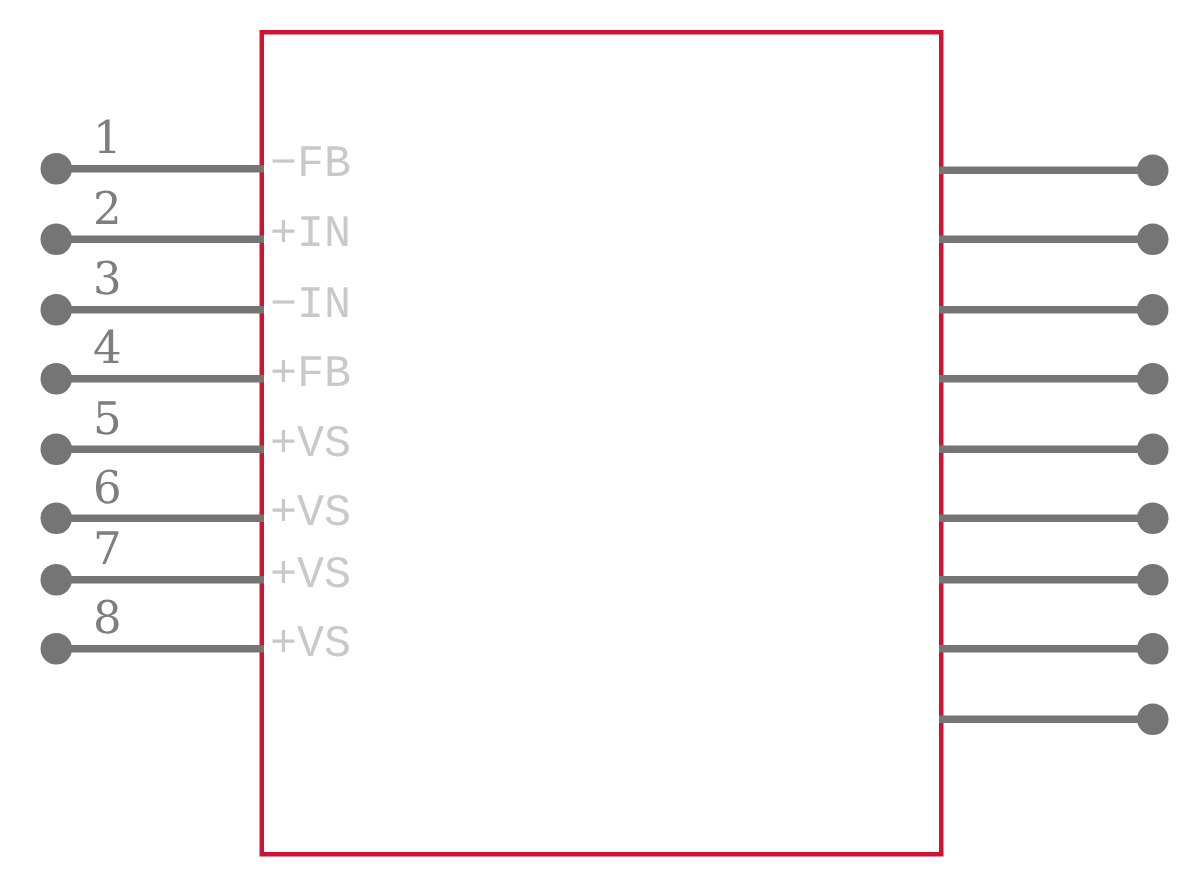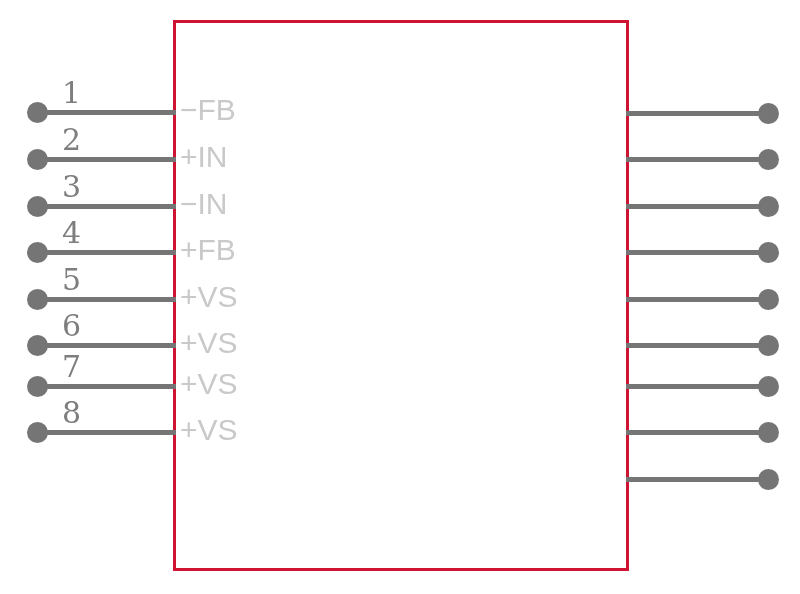--- a/index.html
+++ b/index.html
@@ -52,21 +52,21 @@
     line-height: 1;
     font-family: "DejaVu Serif", serif;
     bottom: 4px;
     white-space: nowrap;
   }
   .pin-name {
     position: absolute;
     color: #c9c9c9;
     font-size: 30px;
     line-height: 1;
-    font-family: Liberation Sans, sans-serif;
+    font-family: Liberation Mono, monospace;
     top: -17px;
     white-space: nowrap;
   }
   
   .pin.left .pin-dot { left: 27px; }
   .pin.left .pin-wire { left: 37px; width: 139px; }
   .pin.left .pin-number { left: 62px; }
   .pin.left .pin-name { left: 180px; }
   
   .pin.right .pin-dot { left: 758px; }

